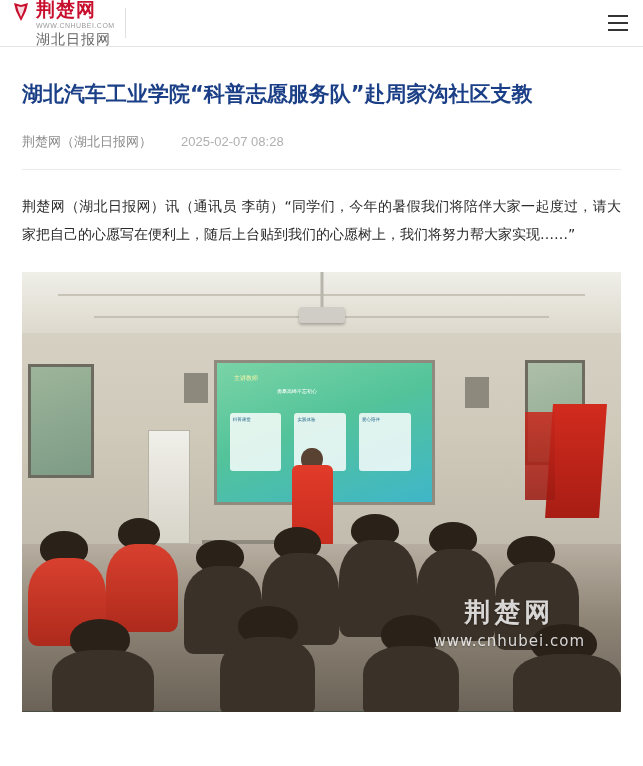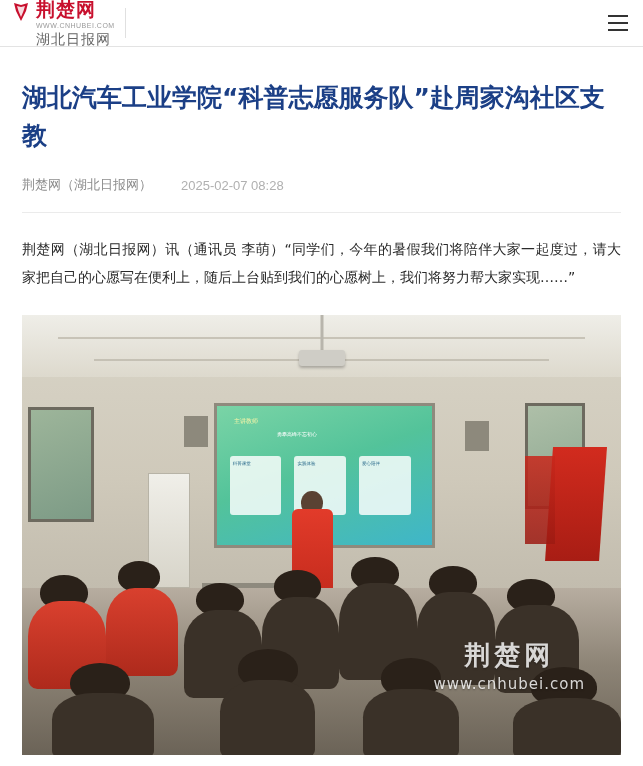--- a/index.html
+++ b/index.html
@@ -99,21 +99,21 @@
     height: 2px;
     background: #333;
   }
 
   
   .article {
     padding: 0 22px;
     box-sizing: border-box;
   }
   .article-title {
-    font-size: 25px;
+    font-size: 21px;
     font-weight: bold;
     color: #1b3f86;
     line-height: 1.5;
     margin: 32px 0 0 0;
     font-family: "DejaVu Sans", sans-serif;
   }
   .article-meta {
     margin-top: 22px;
     font-size: 13px;
     color: #999;

